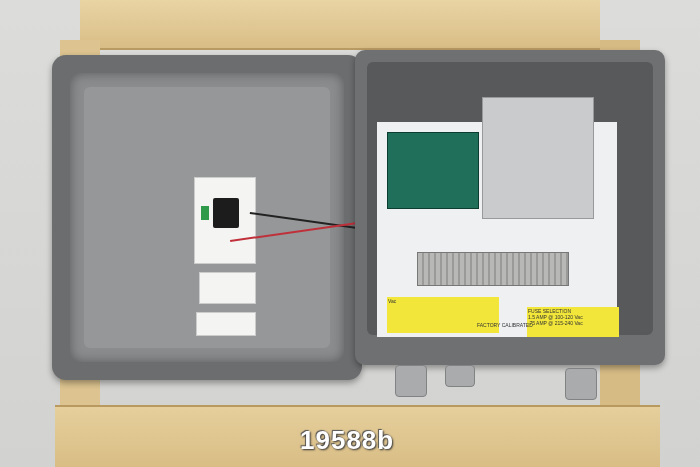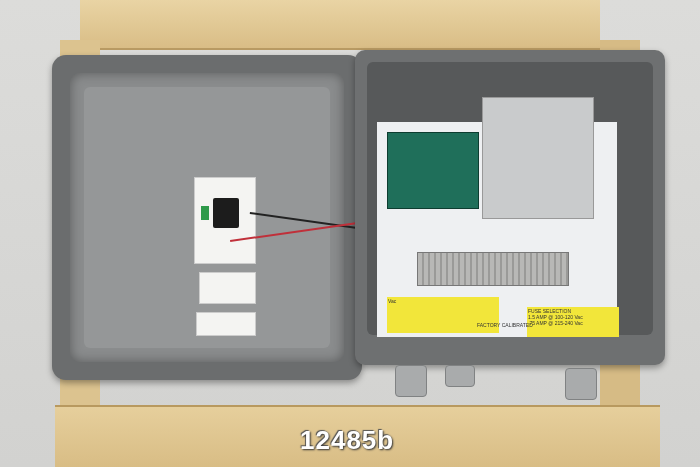--- a/index.html
+++ b/index.html
@@ -63,13 +63,13 @@
         <div>.75 AMP @ 215-240 Vac</div>
       </div>
       <div style="position:absolute;left:100px;top:200px;font-size:5px;color:#333;">FACTORY CALIBRATED</div>
     </div>
   </div>
   <div class="conduit" style="left:40px;top:315px;width:30px;height:30px;"></div>
   <div class="conduit" style="left:90px;top:315px;width:28px;height:20px;"></div>
   <div class="conduit" style="left:210px;top:318px;width:30px;height:30px;"></div>
 </div>
 
-<div class="caption">12485b</div>
+<div class="caption">19588b</div>
 
 </body></html>

